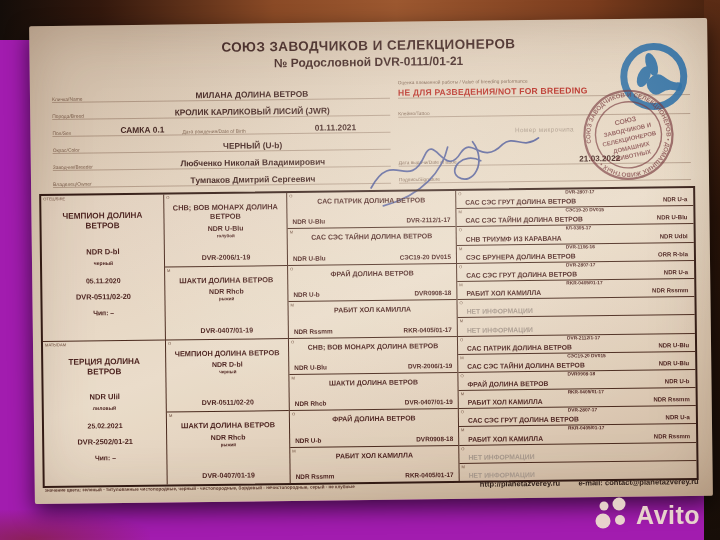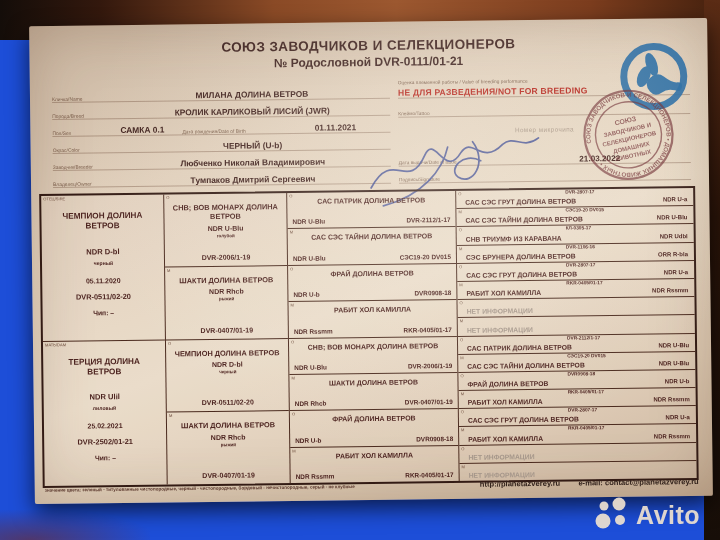--- a/index.html
+++ b/index.html
@@ -1,17 +1,17 @@
 <!DOCTYPE html>
 <html><head>
 <meta charset="utf-8">
 <style>
   html,body{margin:0;padding:0;}
   body{font-family:"Liberation Sans","DejaVu Sans",sans-serif;}
-  .stage{position:relative;width:720px;height:540px;overflow:hidden;background:#1d4ed8;}
+  .stage{position:relative;width:720px;height:540px;overflow:hidden;background:#a21caf;}
   
   .wood-top{position:absolute;left:0;top:0;width:720px;height:40px;
     background:linear-gradient(90deg,#140d09 0%,#33180d 14%,#8a4a26 38%,#9c5830 55%,#7c3d1e 82%,#46220f 100%);}
   .wood-side{position:absolute;right:0;top:0;width:16px;height:540px;
     background:linear-gradient(180deg,#5b2c15 0%,#2a1409 40%,#170e08 100%);}
   .blanket{position:absolute;left:0;bottom:0;width:150px;height:30px;
     background:radial-gradient(ellipse at 20% 100%,rgba(120,35,18,.55),transparent 75%);}
   
   .paper{position:absolute;left:32px;top:22px;width:678px;height:478px;
     background:linear-gradient(160deg,#c9b5a0 0%,#e0cfbb 28%,#e9dbc7 55%,#dbc8b1 80%,#c7b097 100%);

